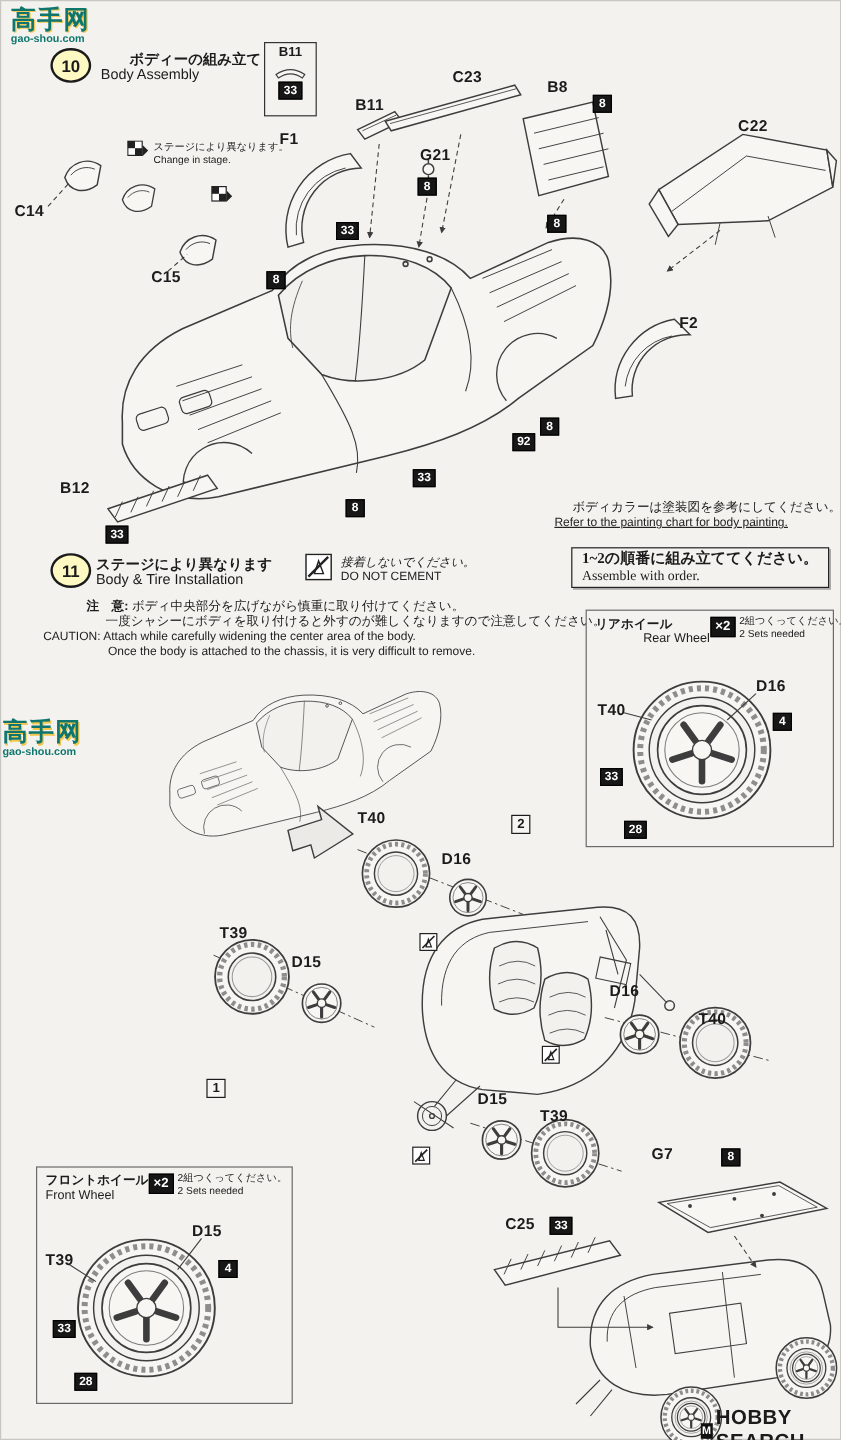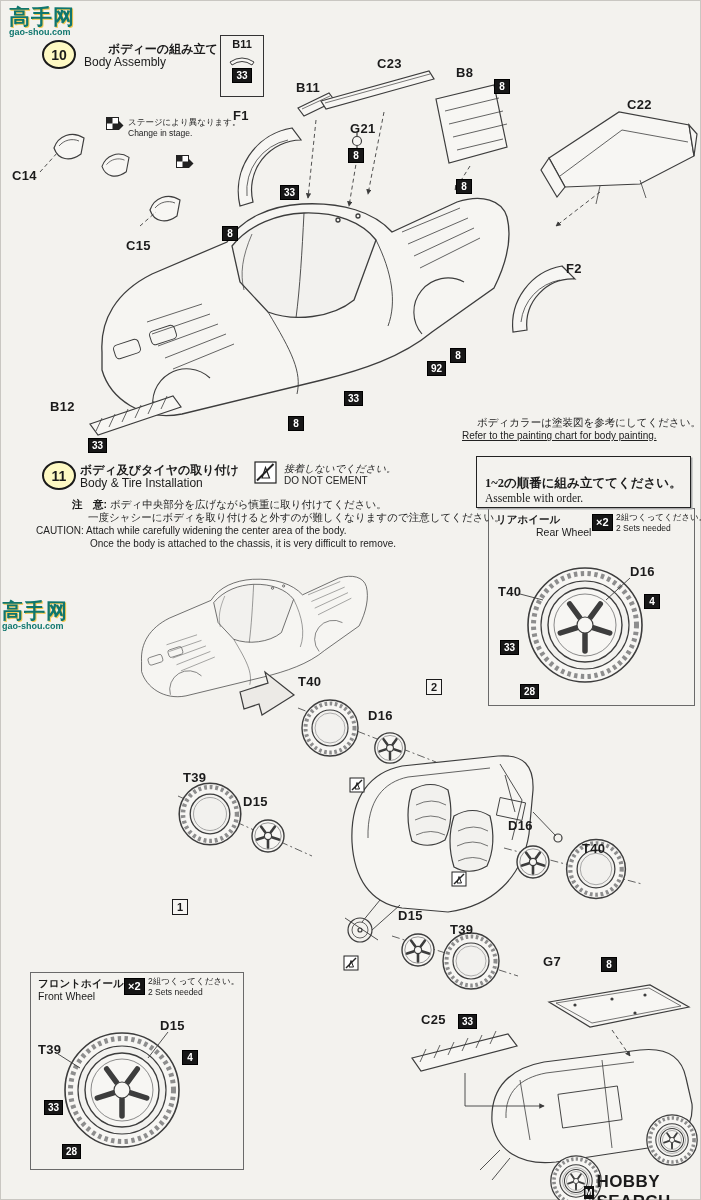--- a/index.html
+++ b/index.html
@@ -13,21 +13,21 @@
   .boxnum{position:absolute;z-index:3;border:1.3px solid #1b1b1b;background:#f6f5f2;font-size:11px;
         font-weight:bold;line-height:14px;padding:0 4px;}
   .cnum{position:absolute;z-index:2;width:30px;height:25px;border:2px solid #1b1b1b;border-radius:50%;
         display:flex;align-items:center;justify-content:center;font-size:14px;font-weight:bold;background:#fef9c3;}
   .t-ja{position:absolute;z-index:2;font-size:12px;font-weight:bold;white-space:nowrap;}
   .t-en{position:absolute;z-index:2;font-size:12px;white-space:nowrap;}
   .note{position:absolute;z-index:2;font-size:10.5px;white-space:nowrap;}
   .note-sm{position:absolute;z-index:2;font-size:10px;white-space:nowrap;color:#222;}
   .tiny{position:absolute;z-index:2;font-size:8.5px;line-height:1.3;white-space:nowrap;}
   .panel{position:absolute;z-index:0;border:1px solid #6a6a6a;}
-  .orderbox{position:absolute;z-index:2;border:1.5px solid #222;background:#f3f2ee;padding:18px 8px 3px 8px;
+  .orderbox{position:absolute;z-index:2;border:1.5px solid #222;background:#f3f2ee;padding:0 8px 3px 8px;
         font-family:"Liberation Serif","DejaVu Serif",serif;box-shadow:1.5px 1.5px 0 #aaa;}
   .orderbox .ja{font-size:12.5px;font-weight:bold;white-space:nowrap;display:block;}
   .orderbox .en{font-size:11.5px;white-space:nowrap;display:block;}
   .badge{position:absolute;z-index:3;background:#151515;color:#fff;border:1px solid #000;
         font-weight:bold;font-size:11px;line-height:15px;padding:0 3px;}
   .wm{position:absolute;z-index:6;color:#0f766e;line-height:1.05;}
   .wm .cn{display:block;font-size:21px;font-weight:bold;letter-spacing:1px;text-shadow:1px 1px 0 #f3c74f;}
   .wm .url{display:block;font-size:9px;font-weight:bold;}
   .logo{position:absolute;z-index:3;display:flex;align-items:center;gap:3px;}
   .logo-box{width:13px;height:13px;background:#111;color:#fff;font-size:9px;font-weight:bold;
@@ -344,44 +344,44 @@
   <svg class="icon-abs" style="left:176px;top:155px;" width="18" height="17">
     <rect x="0.5" y="0.5" width="12" height="12" fill="#fff" stroke="#222"></rect>
     <rect x="0.5" y="0.5" width="6" height="6" fill="#222"></rect>
       <rect x="6.5" y="6.5" width="6" height="6" fill="#222"></rect>
     <path d="M13,4 L17.5,8.5 L13,13 Z" fill="#222"></path>
   </svg>
 
   <div class="pl" style="left:296px;top:80px;">B11</div>
   <div class="pl" style="left:377px;top:56px;">C23</div>
   <div class="pl" style="left:456px;top:65px;">B8</div>
-  <div class="pl" style="left:615px;top:97px;margin-left:12px;">C22</div>
+  <div class="pl" style="left:615px;top:97px;">C22</div>
   <div class="pl" style="left:233px;top:108px;">F1</div>
   <div class="pl" style="left:350px;top:121px;">G21</div>
   <div class="pl" style="left:12px;top:168px;">C14</div>
-  <div class="pl" style="left:126px;top:223px;margin-top:15px;">C15</div>
+  <div class="pl" style="left:126px;top:223px;">C15</div>
   <div class="pl" style="left:566px;top:261px;">F2</div>
   <div class="pl" style="left:50px;top:399px;">B12</div>
 
   <div class="chip" style="left:494px;top:79px;">8</div>
   <div class="chip" style="left:348px;top:148px;">8</div>
   <div class="chip" style="left:280px;top:185px;">33</div>
   <div class="chip" style="left:456px;top:179px;">8</div>
   <div class="chip" style="left:222px;top:226px;">8</div>
   <div class="chip" style="left:450px;top:348px;">8</div>
   <div class="chip" style="left:427px;top:361px;">92</div>
   <div class="chip" style="left:344px;top:391px;">33</div>
   <div class="chip" style="left:288px;top:416px;">8</div>
   <div class="chip" style="left:88px;top:438px;">33</div>
 
   <div class="note" style="left:477px;top:416px;">ボディカラーは塗装図を参考にしてください。</div>
   <div class="note-sm" style="left:462px;top:430px;text-decoration:underline;">Refer to the painting chart for body painting.</div>
 
   <div class="cnum" style="left:42px;top:461px;">11</div>
-  <div class="t-ja" style="left:80px;top:462px;">ボディ及びタイヤの取り付け</div>
+  <div class="t-ja" style="left:80px;top:462px;">ステージにより異なります</div>
   <div class="t-en" style="left:80px;top:476px;">Body &amp; Tire Installation</div>
 
   <svg class="icon-abs" style="left:254px;top:461px;" width="24" height="24">
     <rect x="1" y="1" width="21" height="21" fill="#fff" stroke="#222" stroke-width="1.2"></rect>
     <path d="M8,17 L11.5,6.5 L15.5,17 Z" fill="none" stroke="#222" stroke-width="1.2"></path>
     <line x1="3" y1="19.5" x2="19.5" y2="3" stroke="#222" stroke-width="2"></line>
   </svg>
   <div class="note-sm" style="left:284px;top:462px;font-style:italic;">接着しないでください。</div>
   <div class="note-sm" style="left:284px;top:475px;">DO NOT CEMENT</div>
 

